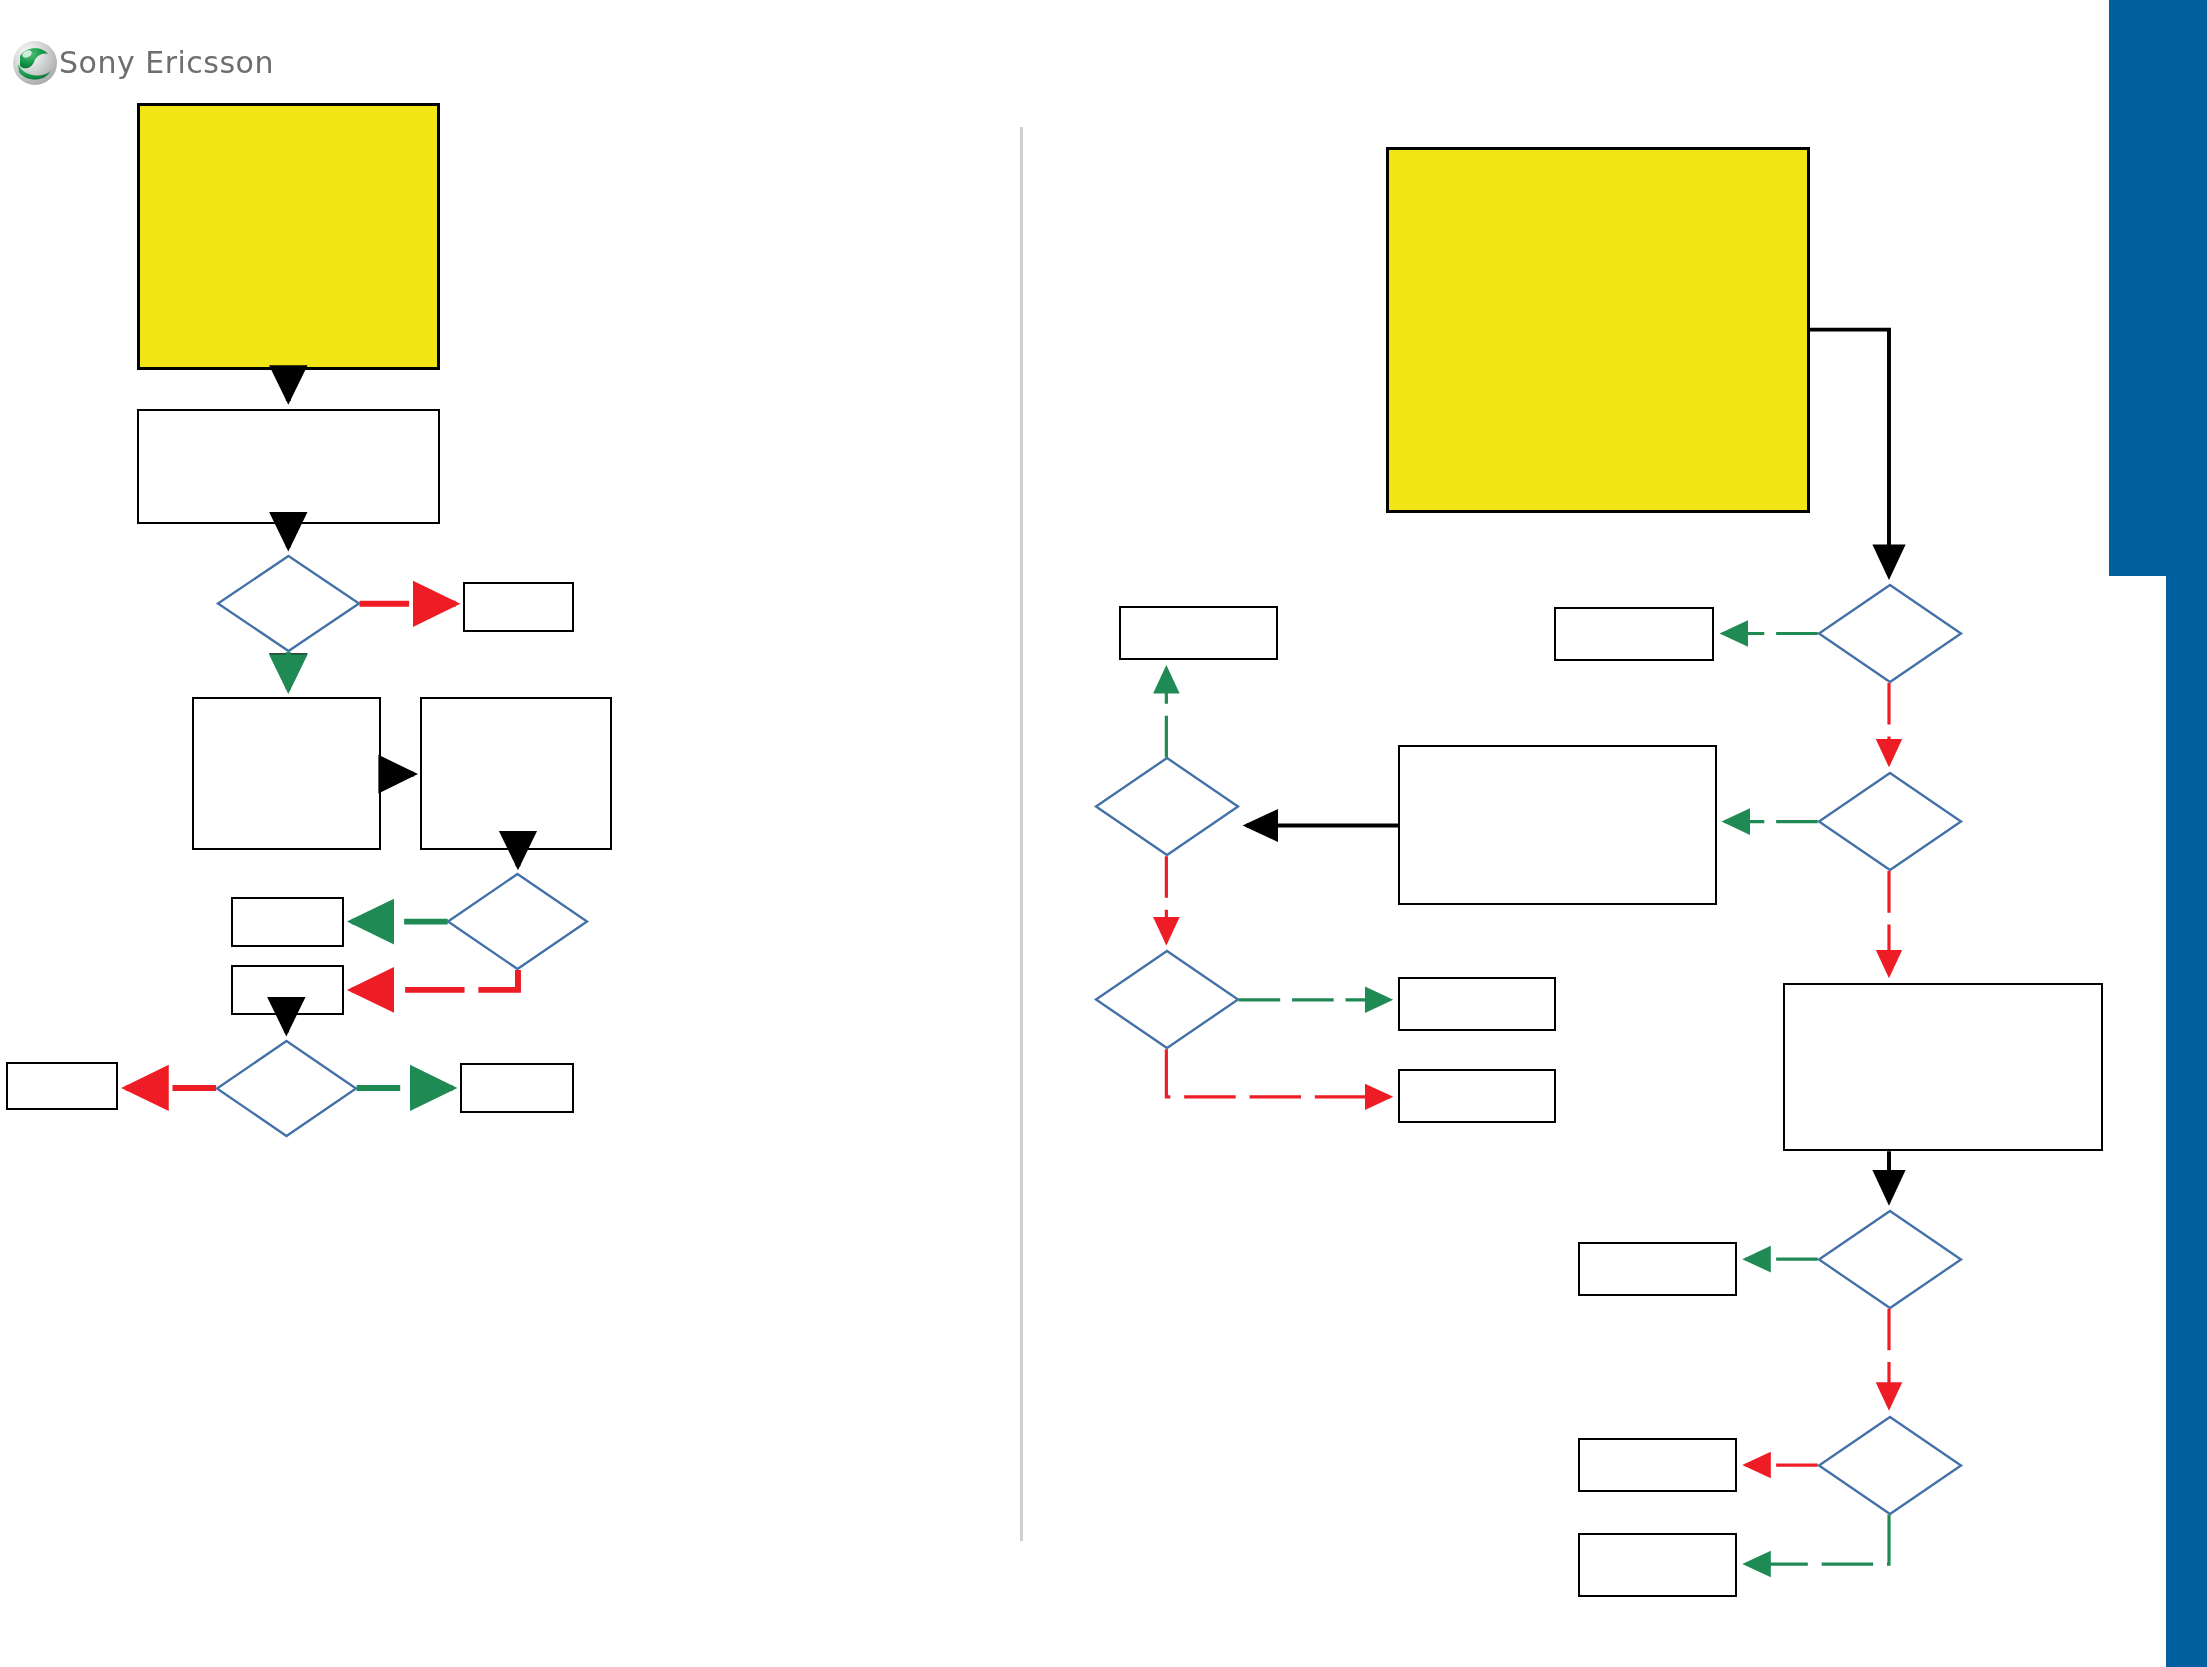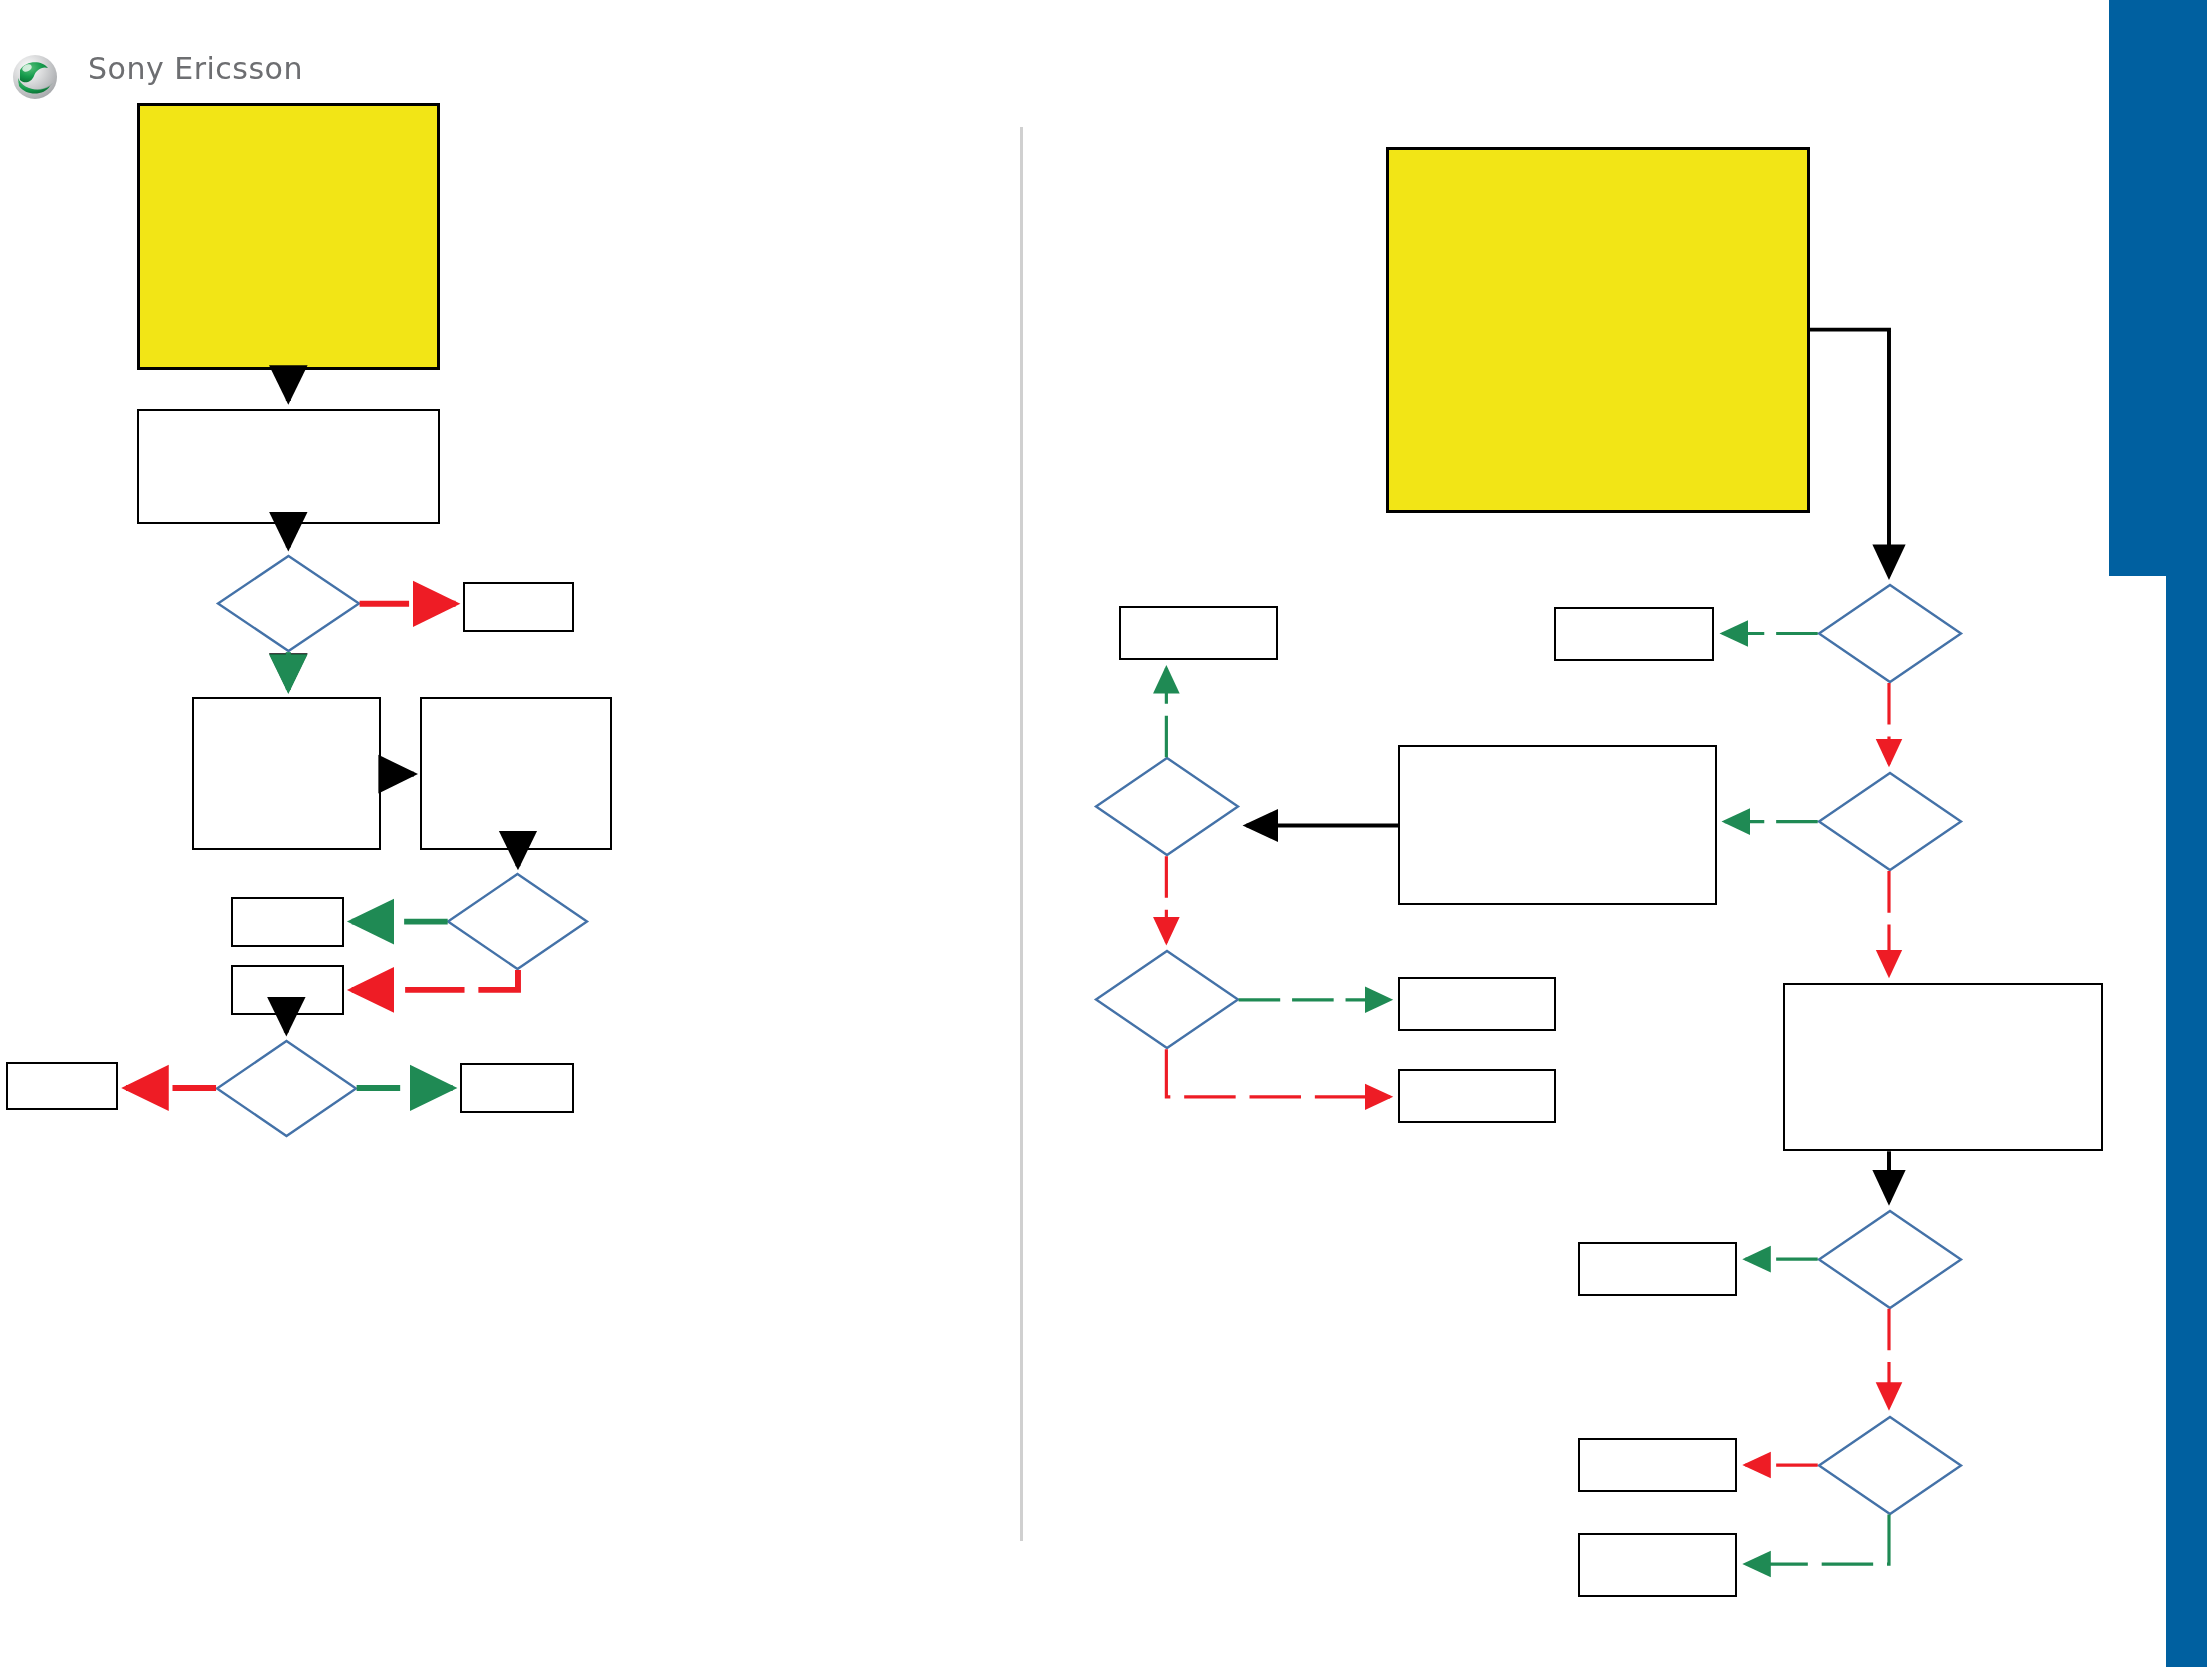--- a/index.html
+++ b/index.html
@@ -3,21 +3,21 @@
 <meta charset="utf-8">
 <style>
   html,body{margin:0;padding:0;background:#ffffff;}
   body{
     width:2208px;height:1667px;position:relative;overflow:hidden;
     font-family:"Liberation Sans","DejaVu Sans",sans-serif;
   }
   #stage{position:absolute;left:0;top:0;width:2208px;height:1667px;}
 
   
-  .brand{position:absolute;left:12px;top:54px;display:flex;gap:30px;}
+  .brand{position:absolute;left:12px;top:40px;display:flex;align-items:center;gap:1px;}
   .brand-mark{width:46px;height:46px;position:relative;flex:0 0 auto;}
   .brand-word{
     font-size:30px;letter-spacing:0.5px;color:#6d6e71;
     font-family:"DejaVu Sans",sans-serif;white-space:nowrap;line-height:1;
   }
 
   
   .edge-wide{position:absolute;right:0;top:0;width:99px;height:576px;background:#0060a0;}
   .edge-thin{position:absolute;left:2166px;top:0;width:42px;height:1667px;background:#0060a0;}
 

